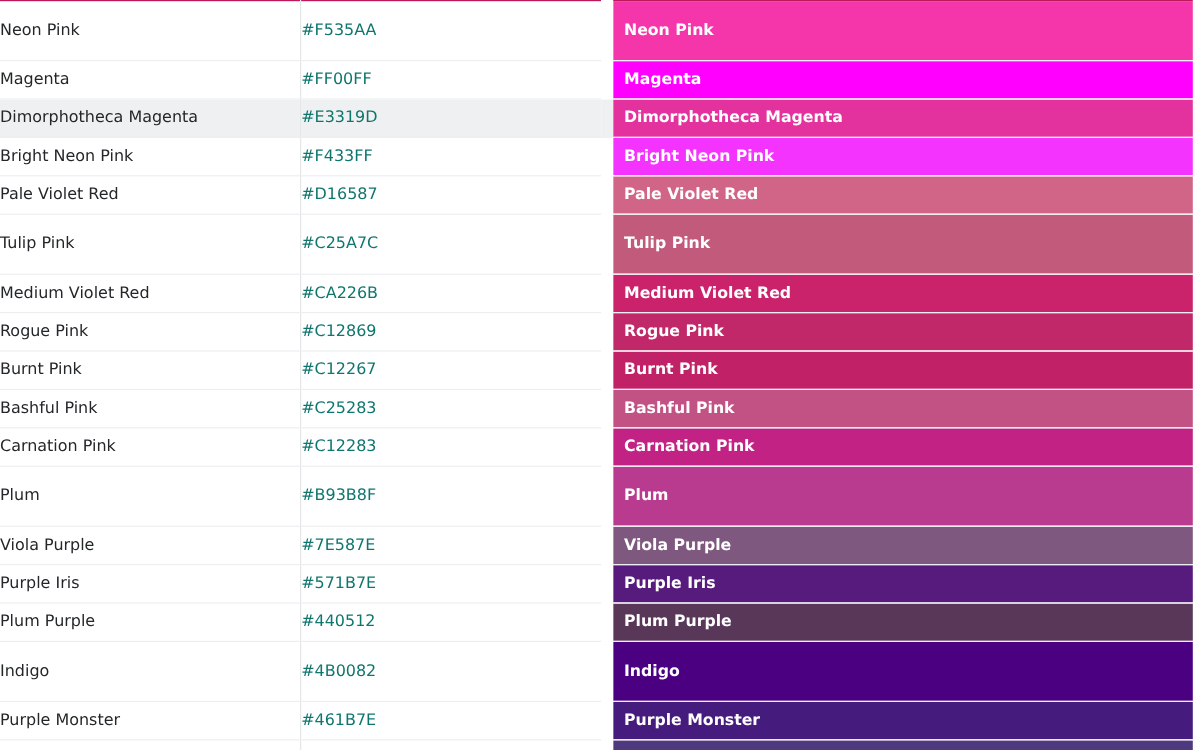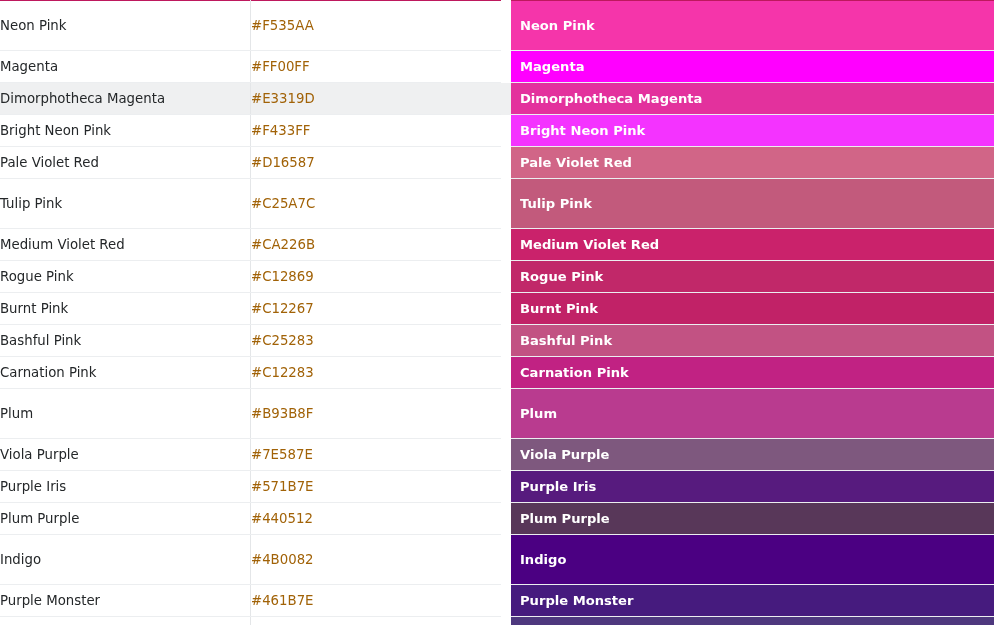--- a/index.html
+++ b/index.html
@@ -47,21 +47,21 @@
   td.c-hex {
     width: 250px;
     padding-left: 8px;
     font-size: 13.3px;
     color: #7b90b4;
     border-right: 1px solid #e4e6e8;
     white-space: nowrap;
     overflow: hidden;
   }
   .hexlink {
-    color: #a16207;
+    color: #0f766e;
     text-decoration: none;
     cursor: pointer;
   }
 
   
   td.c-swatch {
     width: 494px;
     padding: 0;
     border-top: 1px solid #ffffff;
     border-bottom: 1px solid #ffffff;

